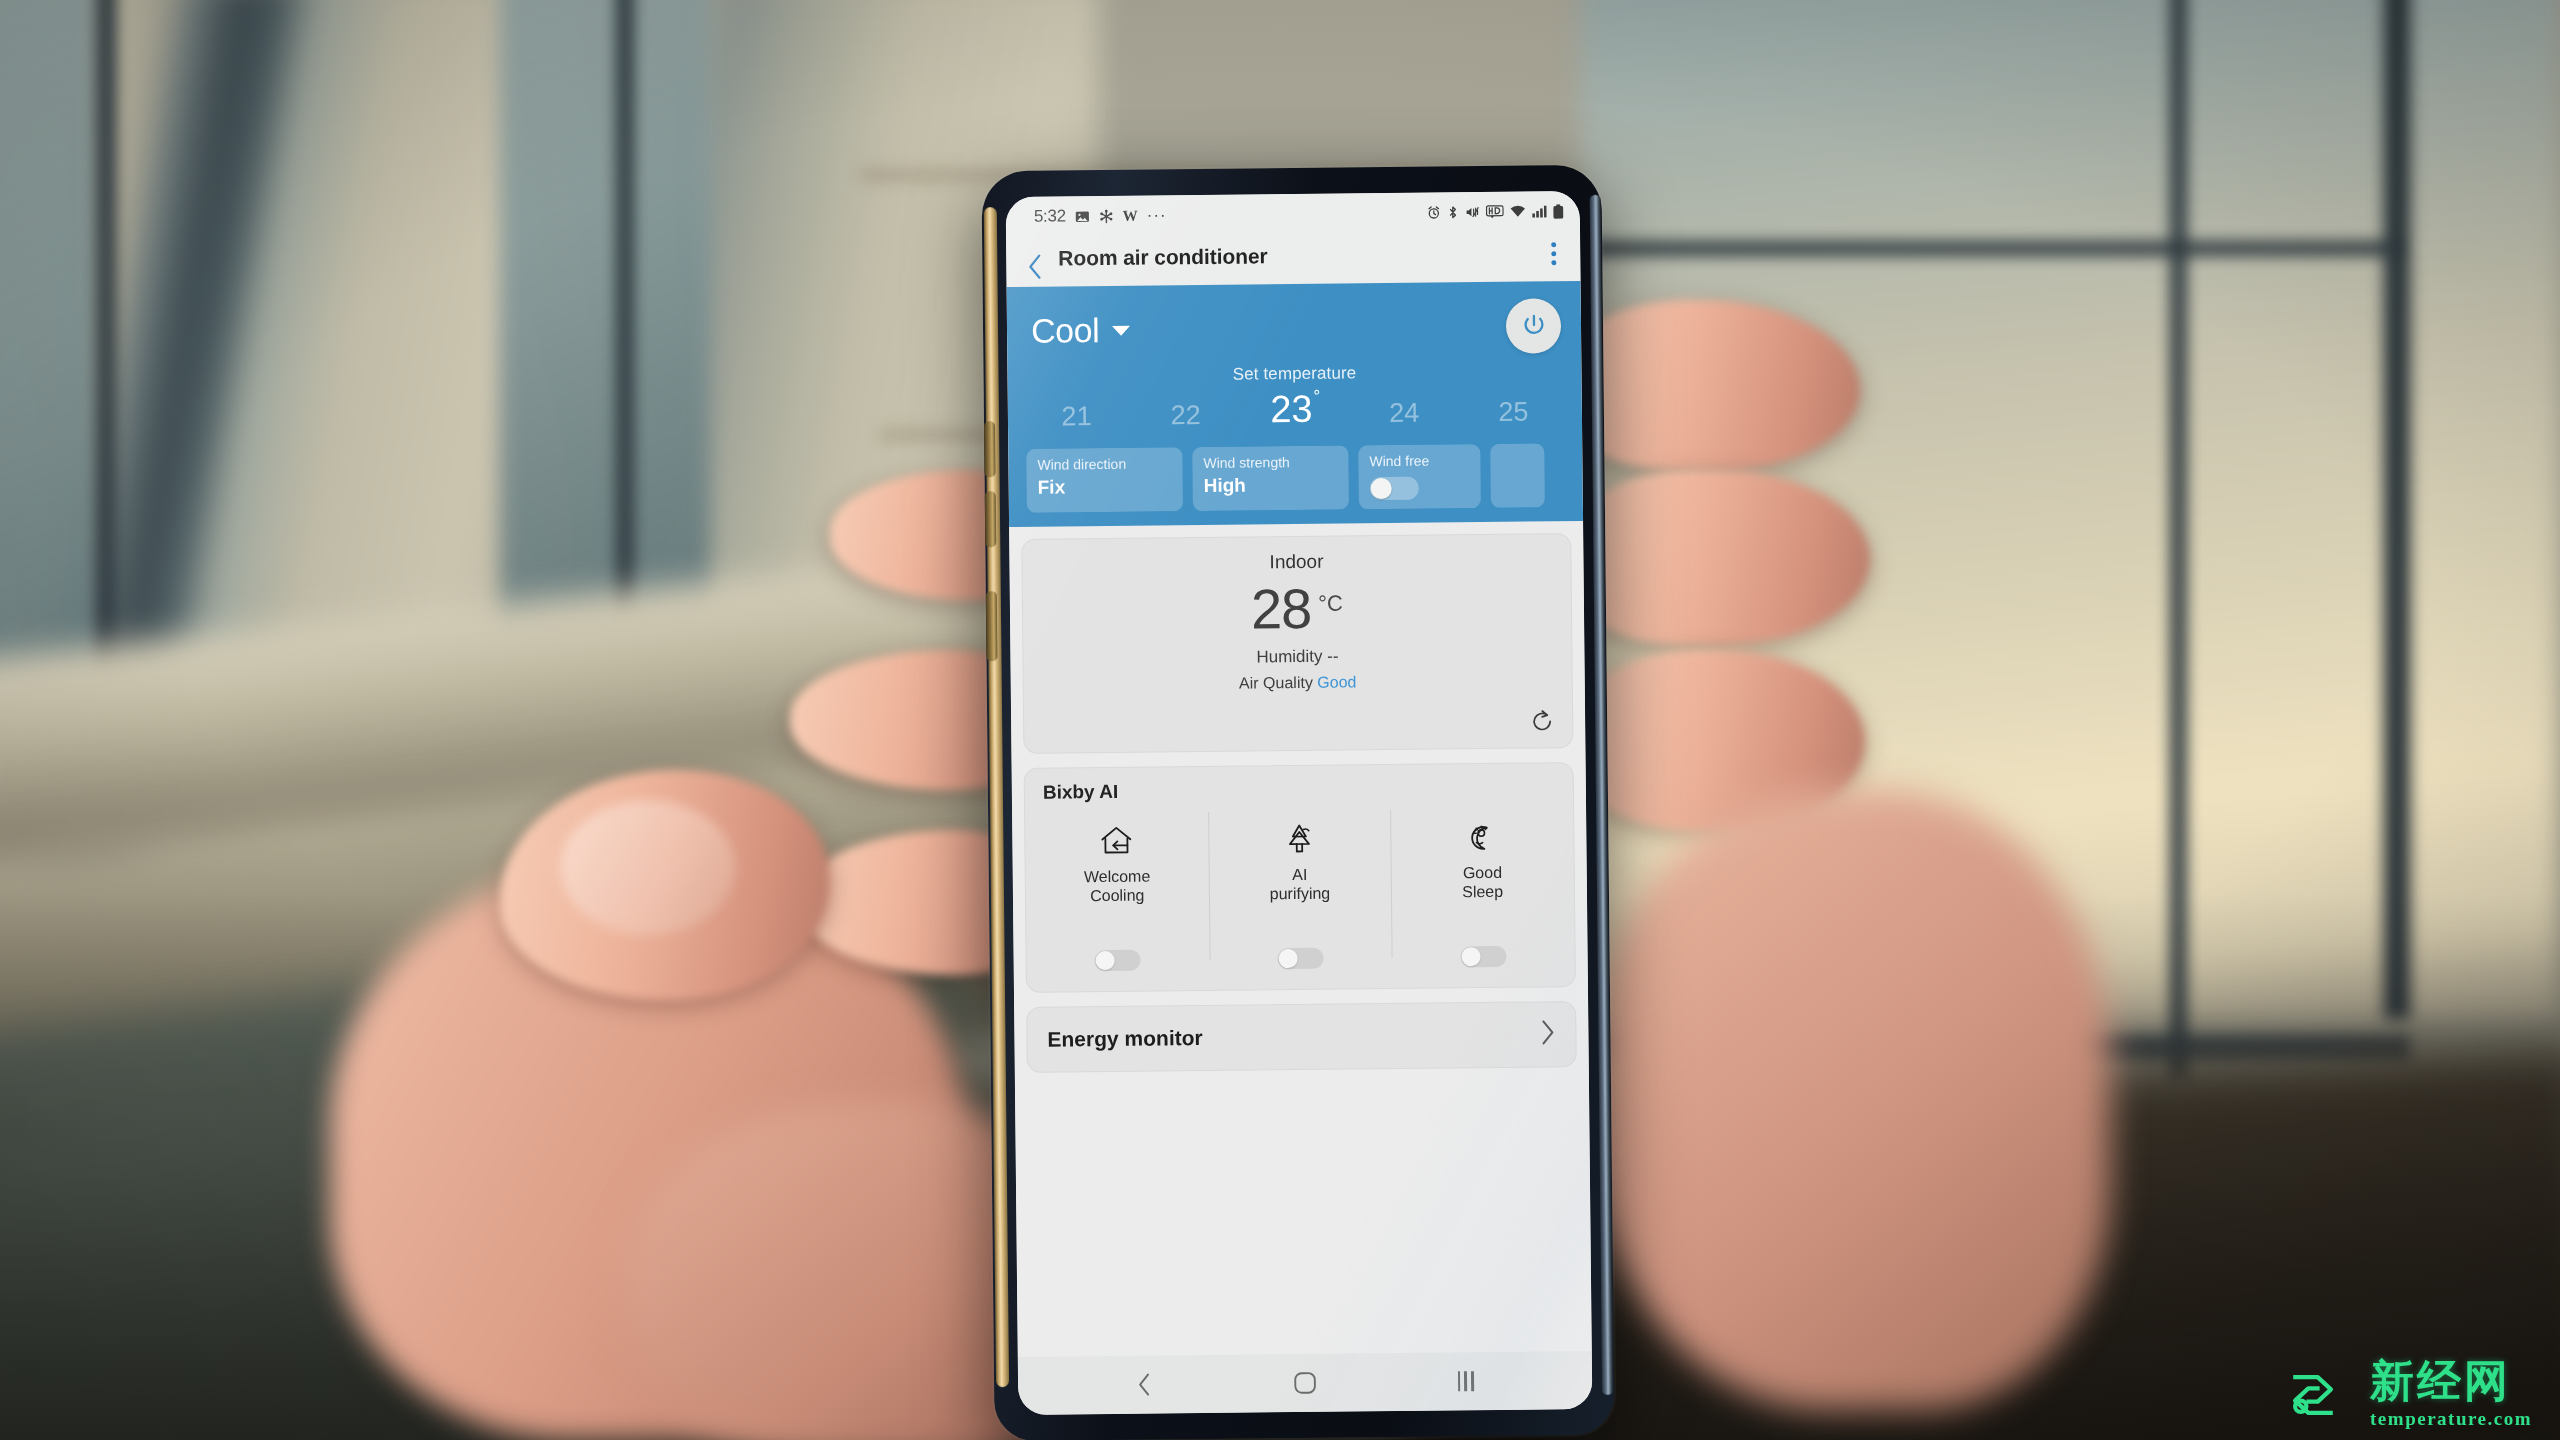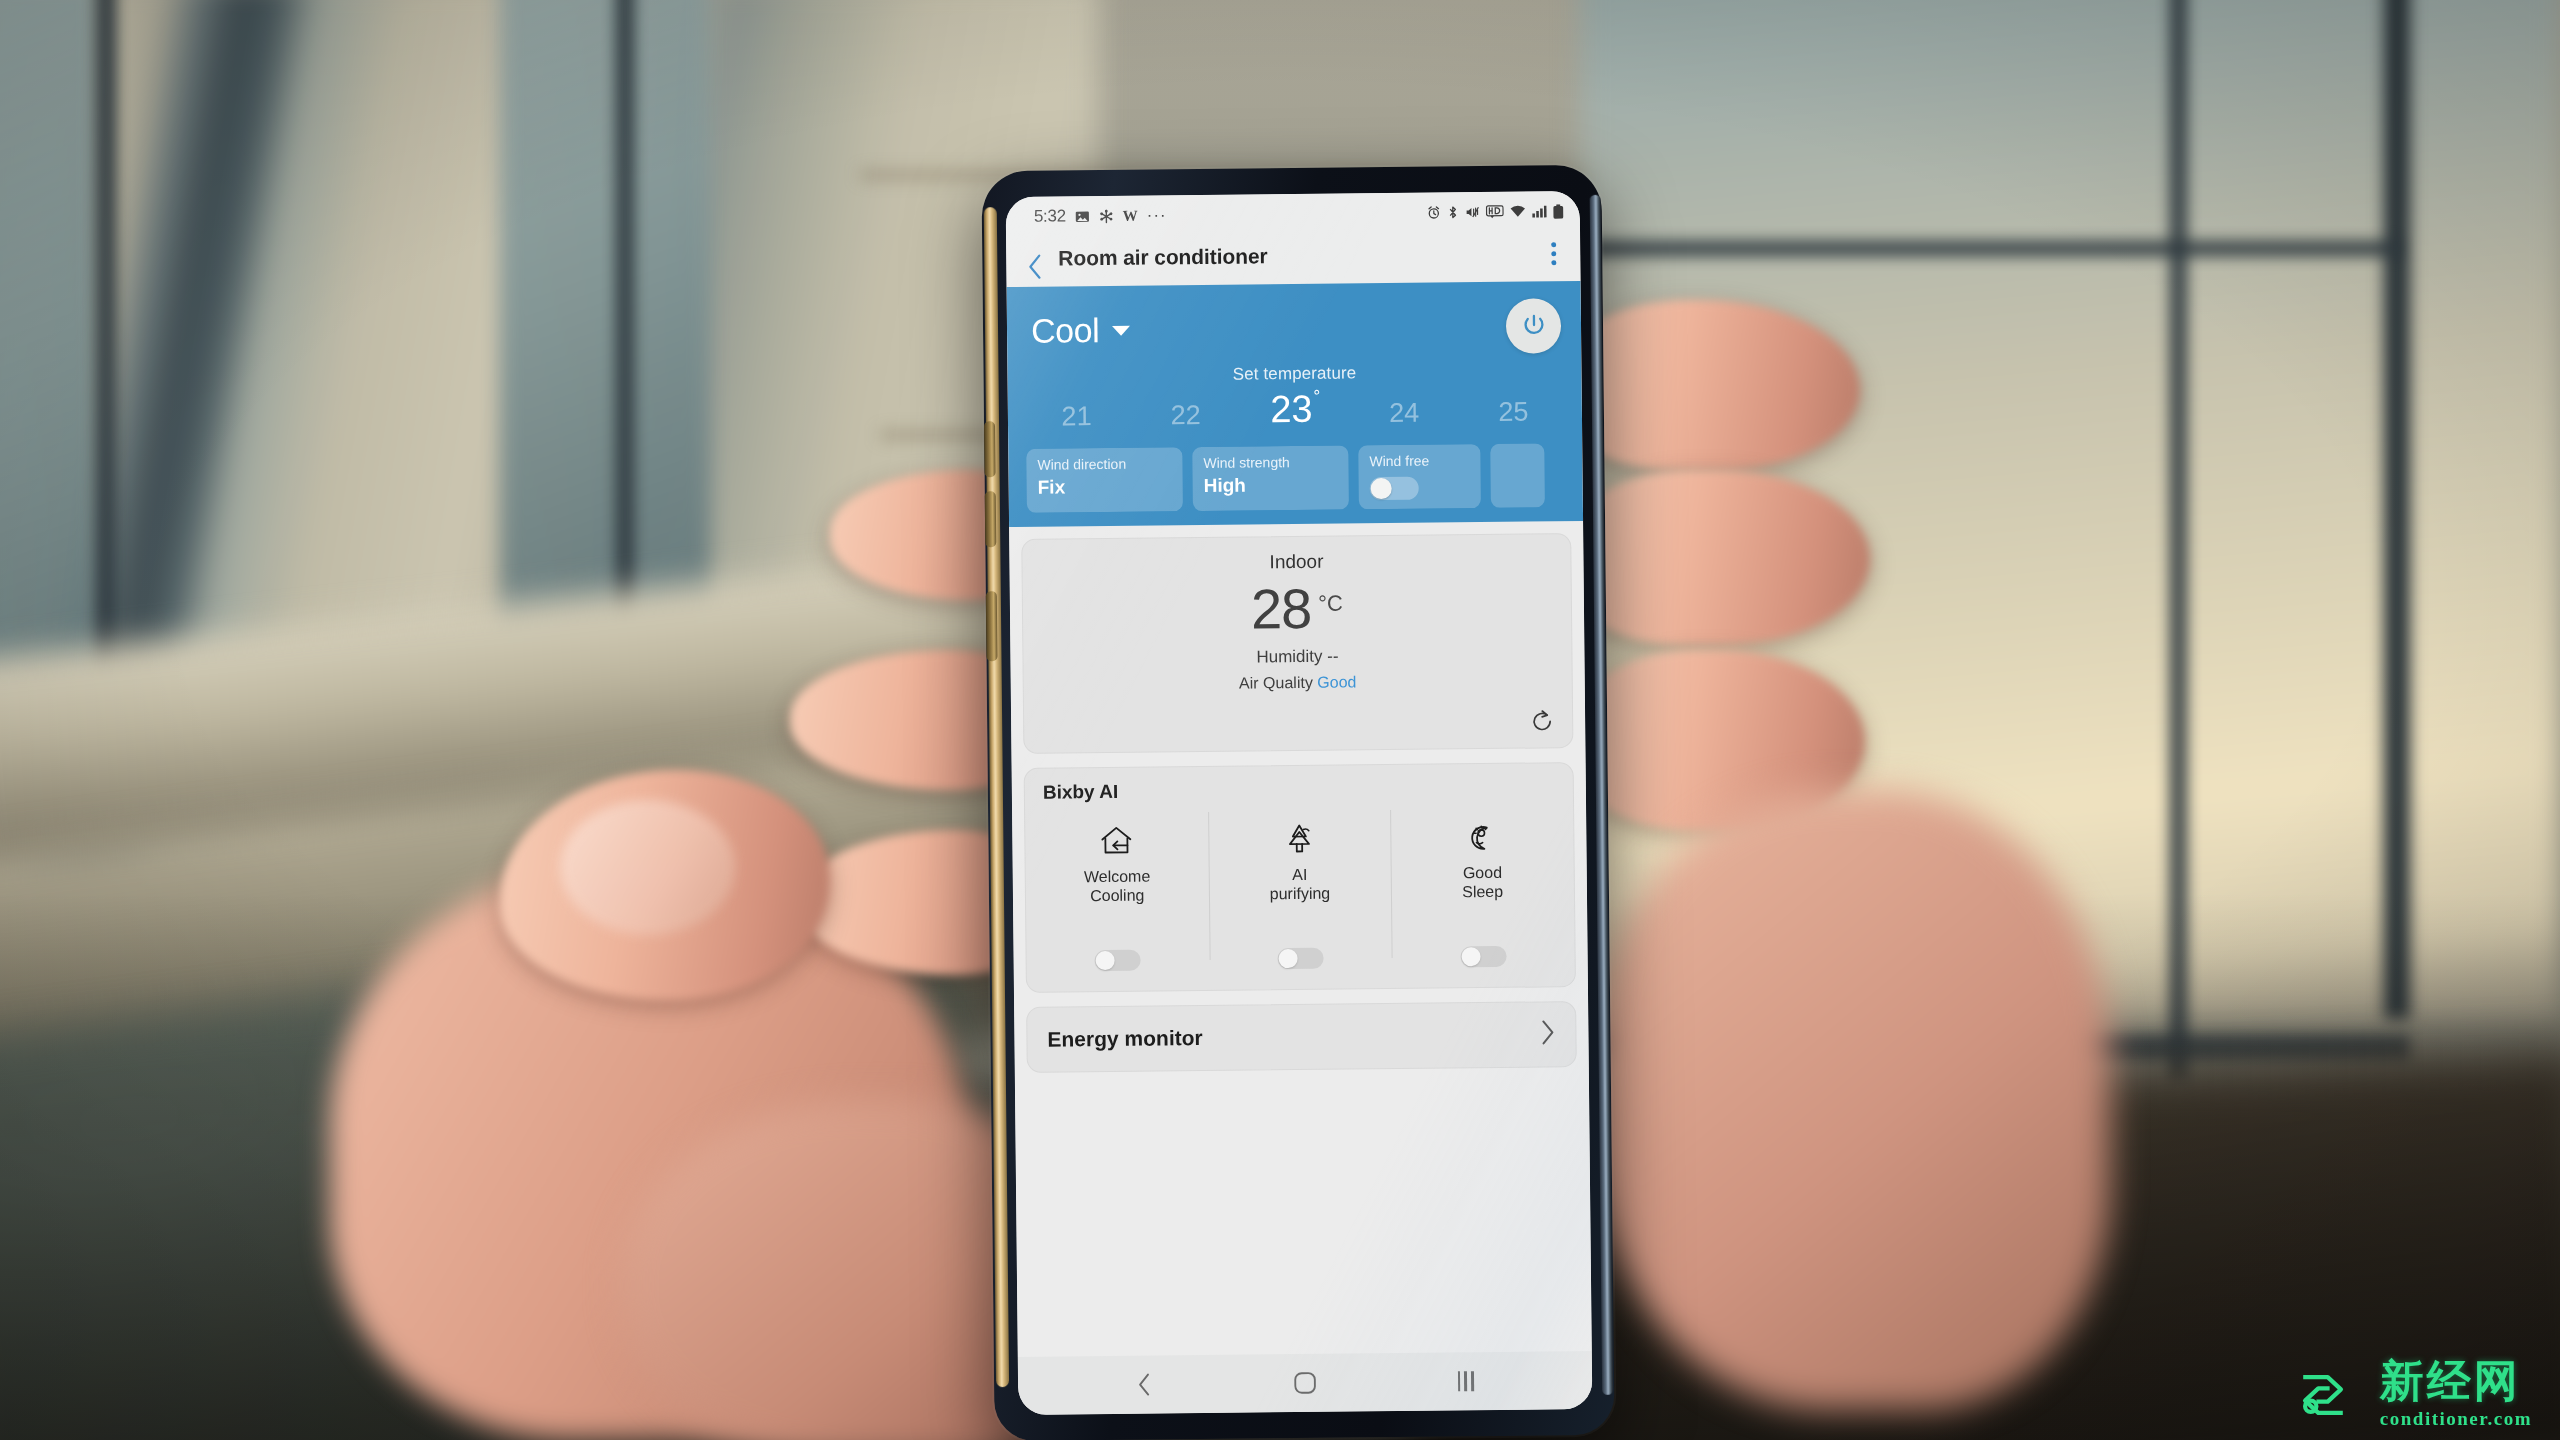--- a/index.html
+++ b/index.html
@@ -899,15 +899,15 @@
 <div id="watermark">
   <svg class="wm-logo" viewBox="0 0 70 70">
     <g fill="none" stroke="#2fe08a" stroke-width="4.5" stroke-linejoin="round">
       <path d="M14 16h26l14 13-14 13H28"></path>
       <path d="M56 54H30L16 41l14-13h12"></path>
     </g>
     <circle cx="22" cy="47" r="6" fill="none" stroke="#2fe08a" stroke-width="4.5"></circle>
   </svg>
   <div class="wm-text">
     <span class="wm-cn">新经网</span>
-    <span class="wm-en">conditioner.com</span>
+    <span class="wm-en">temperature.com</span>
   </div>
 </div>
 
 </body></html>

